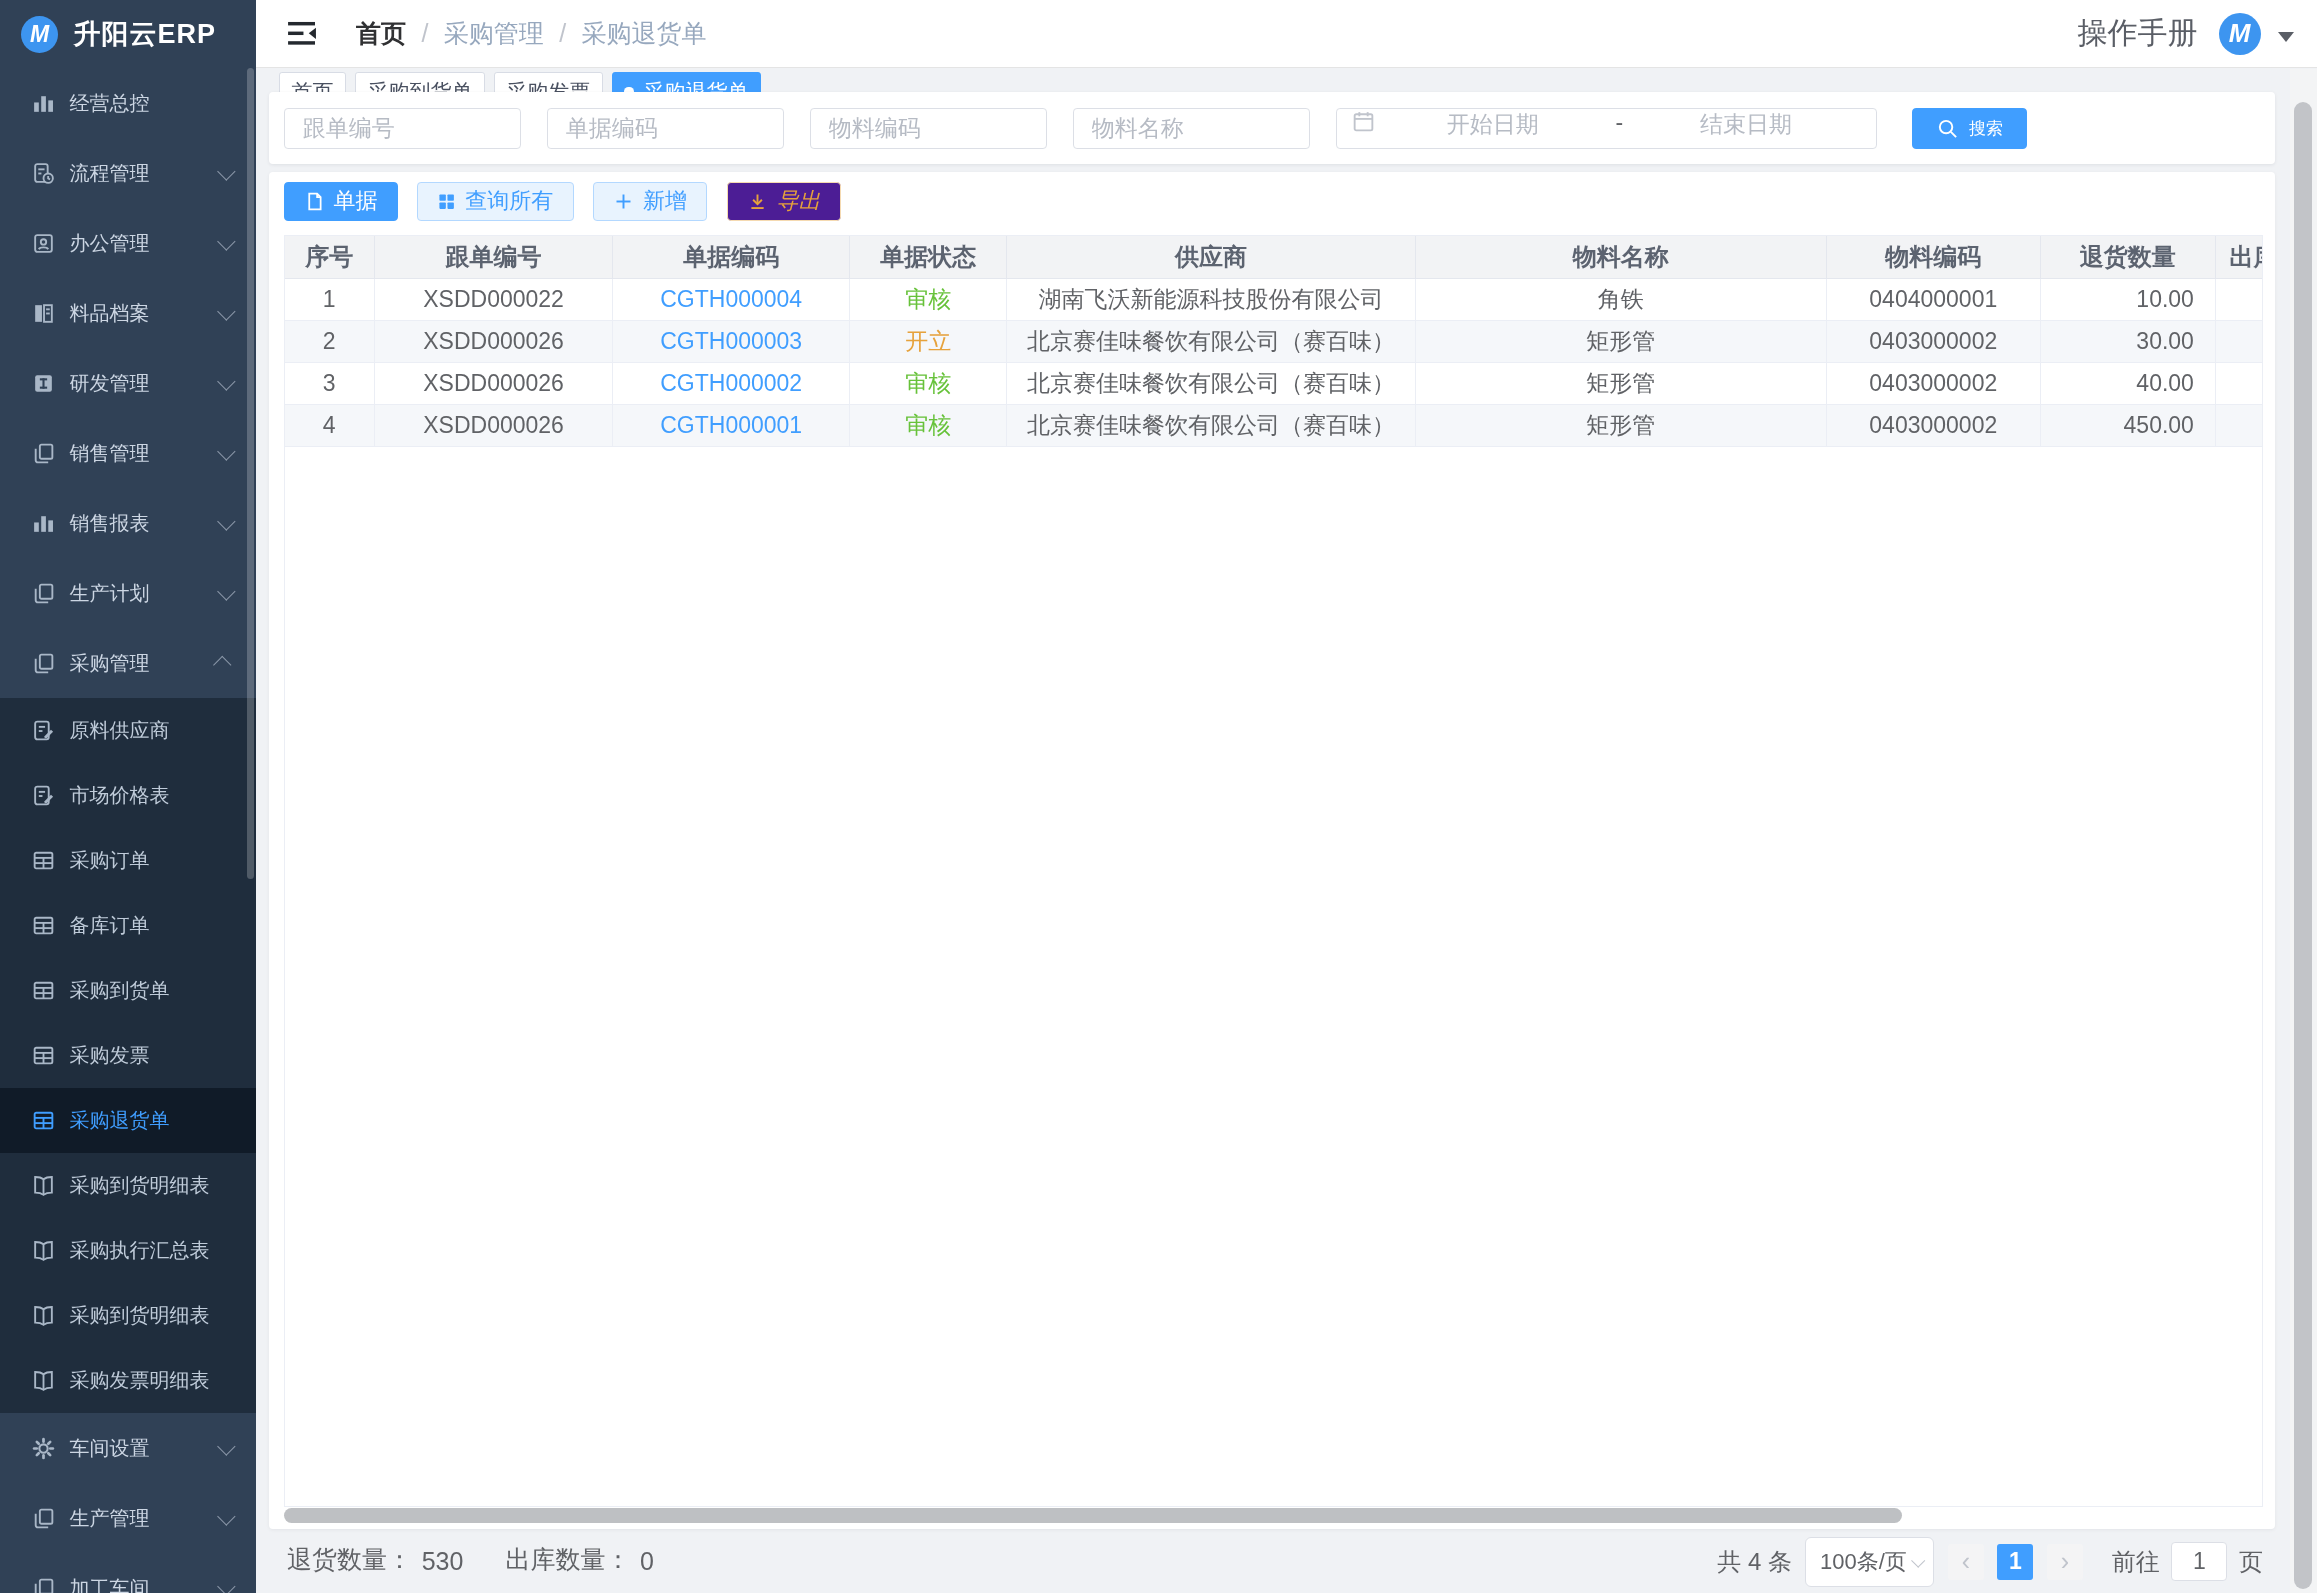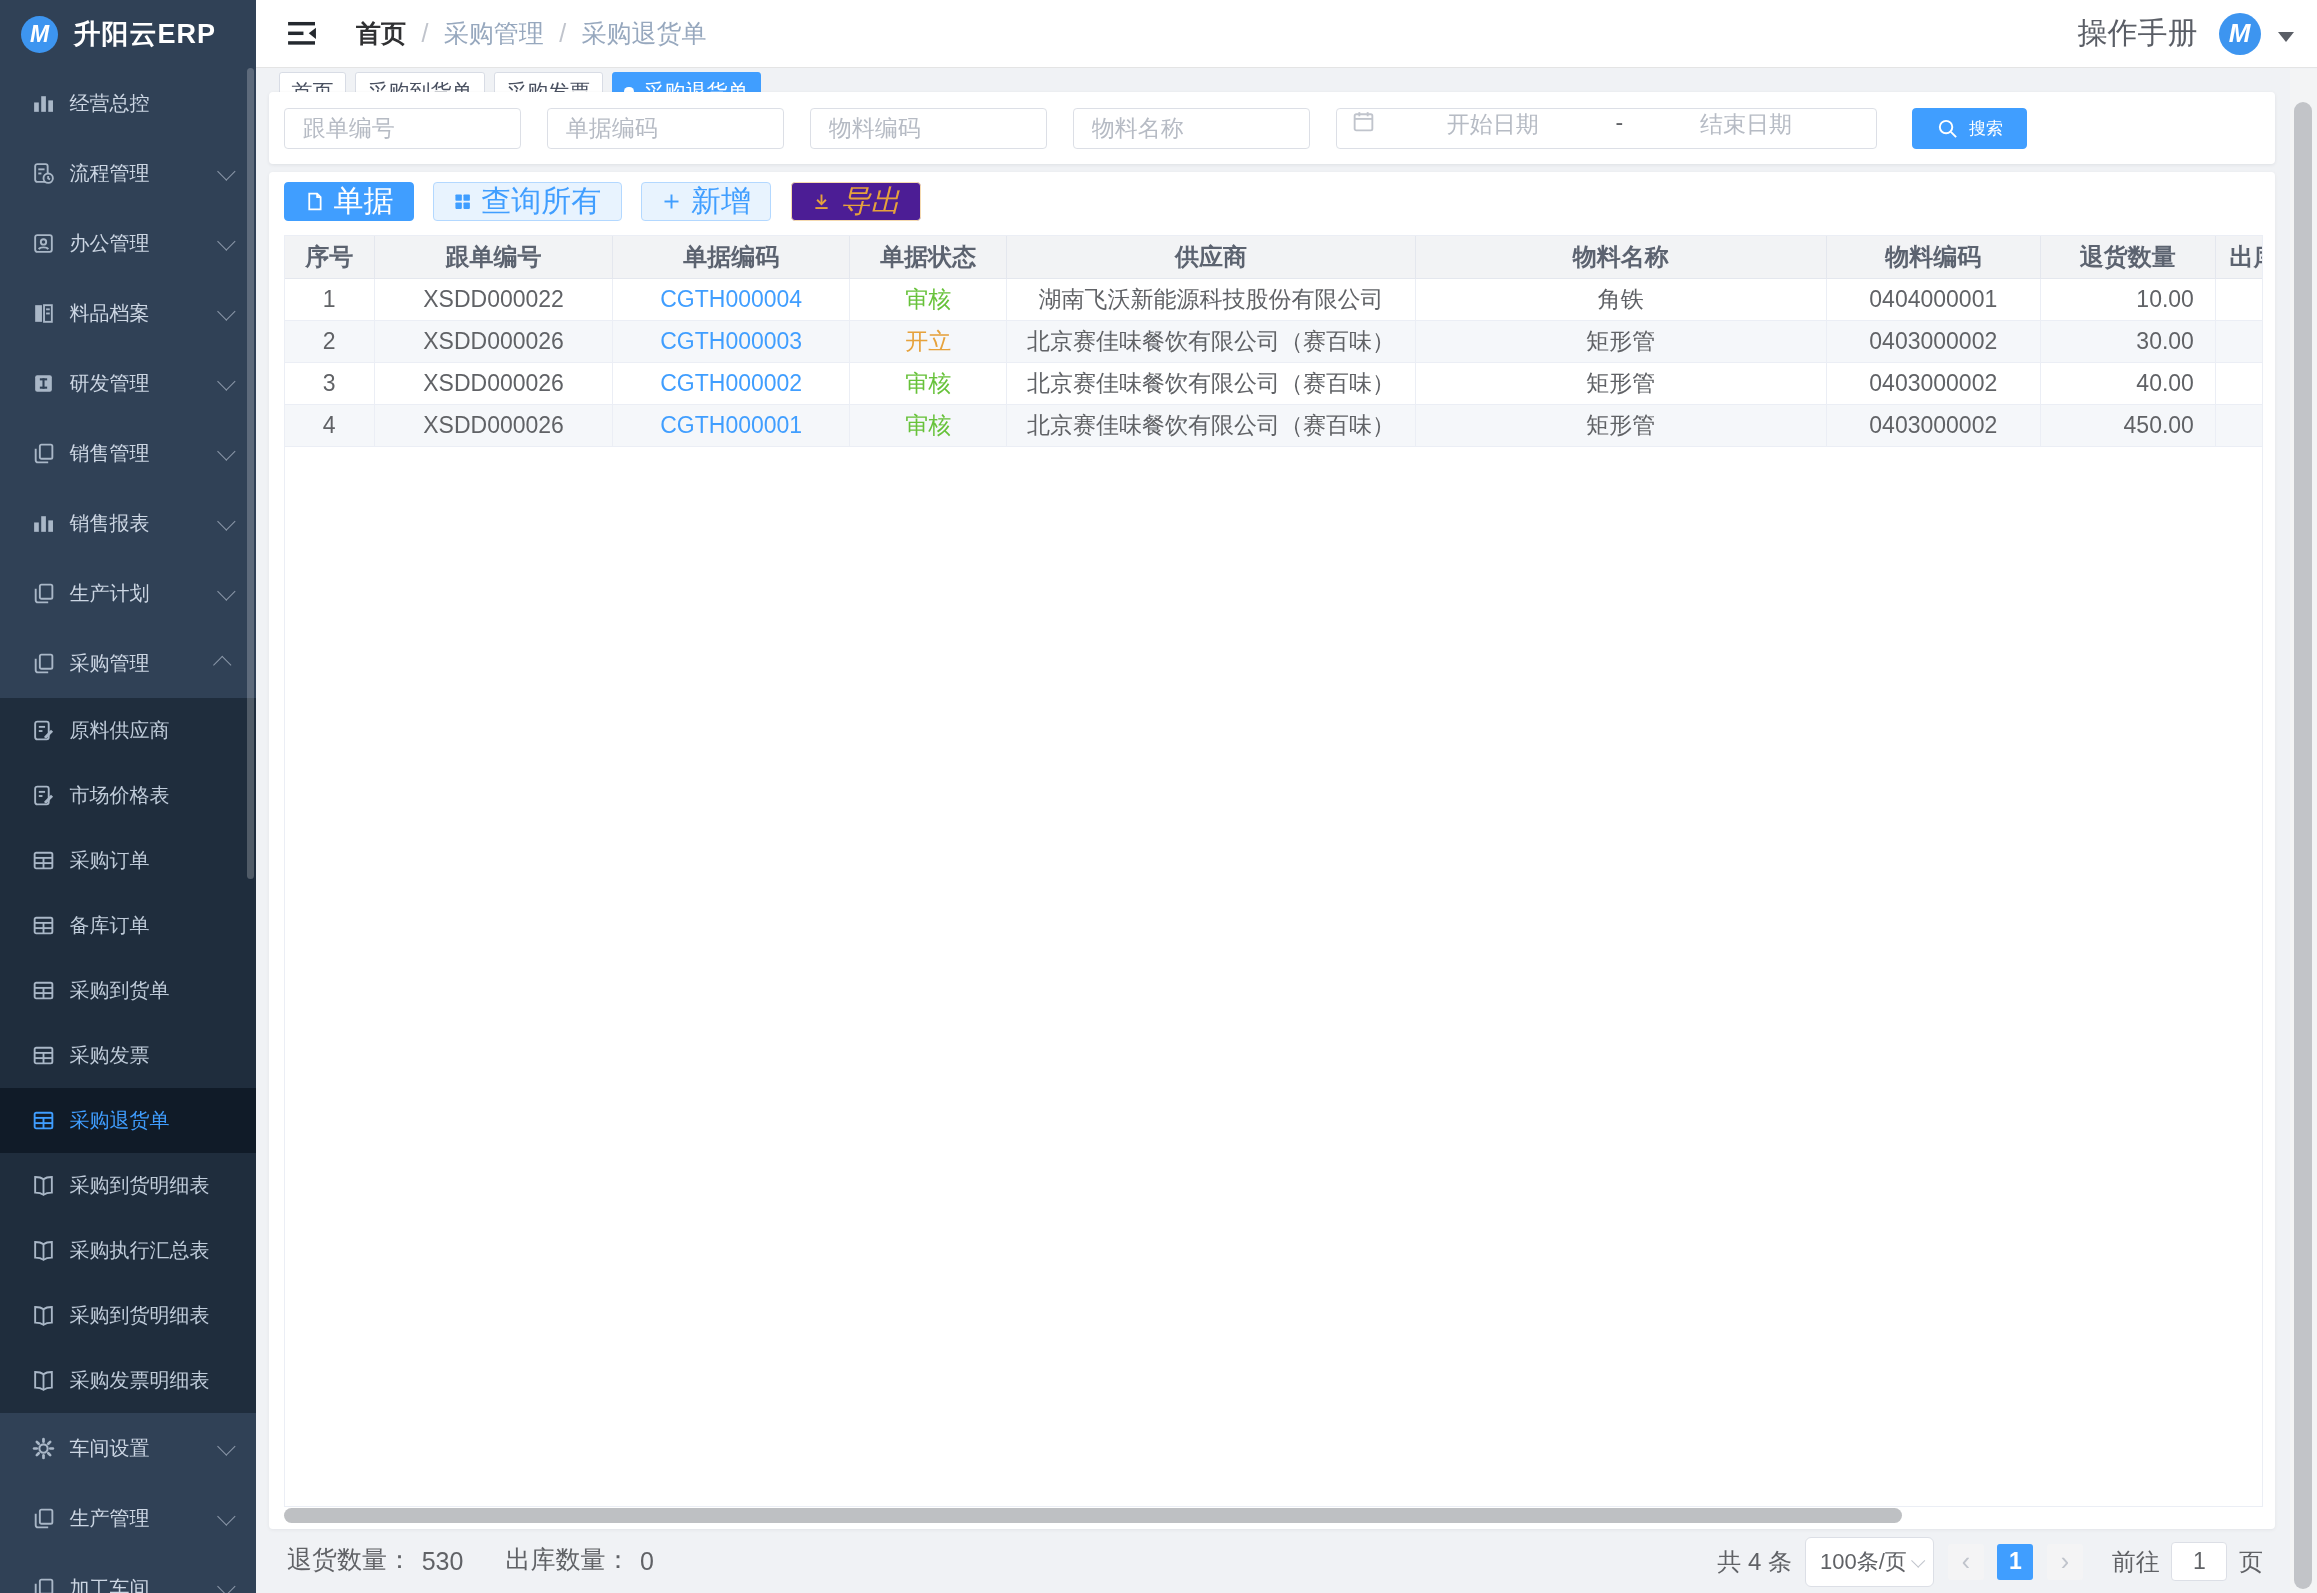--- a/index.html
+++ b/index.html
@@ -58,21 +58,21 @@
   .date-range .dr-ph { flex:1; text-align:center; font-size:23px; color:#b6bbc4; white-space:nowrap; }
   .dr-sep { color:#606266; font-size:23px; padding:0 5.8px; }
   .cal-icon { color:#c0c4cc; flex:none; display:flex; }
   .btn-search { height:41px; padding:0 23px; background:#409eff; border:1px solid #409eff; border-radius:3.9px; color:#fff; font-size:17px;
                 display:flex; align-items:center; gap:9.7px; cursor:pointer; }
 
   
   .table-card { position:absolute; left:269px; top:172px; width:2006px; height:1357px; background:#fff; border-radius:3.9px;
                 box-shadow:0 1px 3.9px rgba(0,21,41,.06); z-index:1; }
   .toolbar { position:absolute; left:14.5px; top:9.7px; display:flex; gap:19.3px; }
-  .tb-btn { height:39px; border-radius:3.9px; font-size:30px; display:flex; align-items:center; gap:8.7px; padding:0 19.3px; cursor:pointer; border:1px solid transparent; }
+  .tb-btn { height:39px; border-radius:3.9px; font-size:22px; display:flex; align-items:center; gap:8.7px; padding:0 19.3px; cursor:pointer; border:1px solid transparent; }
   .tb-primary { background:#409eff; border-color:#409eff; color:#fff; }
   .tb-plain { background:#e8f3fe; border-color:#b3d8ff; color:#409eff; }
   .tb-warn { background:#4c1d95; border-color:#f5dab1; color:#e6a23c;font-style:italic; }
 
   .table-wrap { position:absolute; left:14.5px; top:63px; width:1979px; height:1272px; border:1px solid #ebeef5; background:#fff; overflow:hidden; }
   table.grid { border-collapse:collapse; table-layout:fixed; width:1979px; }
   .grid th { height:42px; background:#f2f3f5; color:#5c6370; font-size:24px; font-weight:bold; border-right:1px solid #e4e7ee; border-bottom:1px solid #e4e7ee;
              text-align:center; white-space:nowrap; overflow:hidden; }
   .grid td { height:42px; font-size:23px; color:#606266; border-right:1px solid #ebeef5; border-bottom:1px solid #ebeef5; text-align:center;
              white-space:nowrap; overflow:hidden; }

